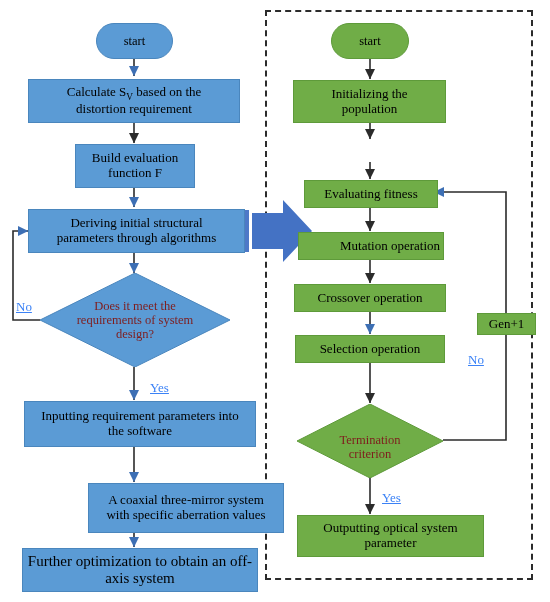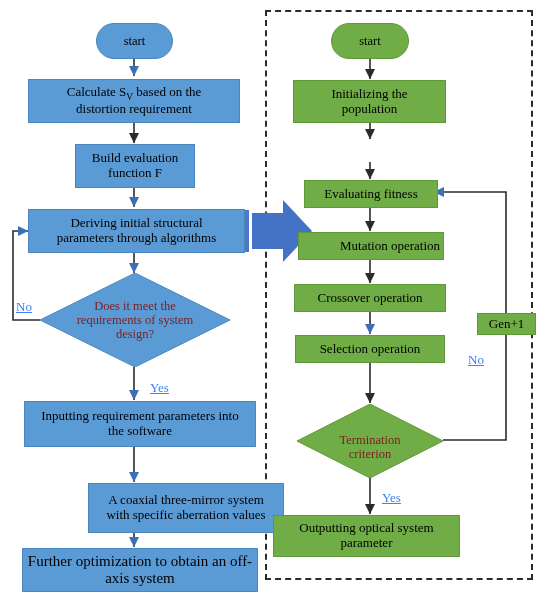--- a/index.html
+++ b/index.html
@@ -227,21 +227,21 @@
       <polygon points="73,0 146,37 73,74 0,37" fill="#70AD47" stroke="#5e9a3a" stroke-width="1"></polygon>
     </svg>
     <span class="diamond-text" style="font-size:12.5px;margin-top:12px;">Termination
 criterion</span>
   </div>
 
   <div class="node rect-green" style="left:477px; top:278px; width:59px; height:22px; font-size:13px;margin-top:35px;">
     <span class="node-label">Gen+1</span>
   </div>
 
-  <div class="node rect-green" style="left:273px; top:515px; width:187px; height:42px; font-size:13px;">
+  <div class="node rect-green" style="left:297px; top:515px; width:187px; height:42px; font-size:13px;">
     <span class="node-label">Outputting optical system
 parameter</span>
   </div>
 
   <span class="edge-label" style="left:468px; top:352px; font-size:13px;">No</span>
 
   <span class="edge-label" style="left:382px; top:490px; font-size:13px;">Yes</span>
 
 </div>
 

